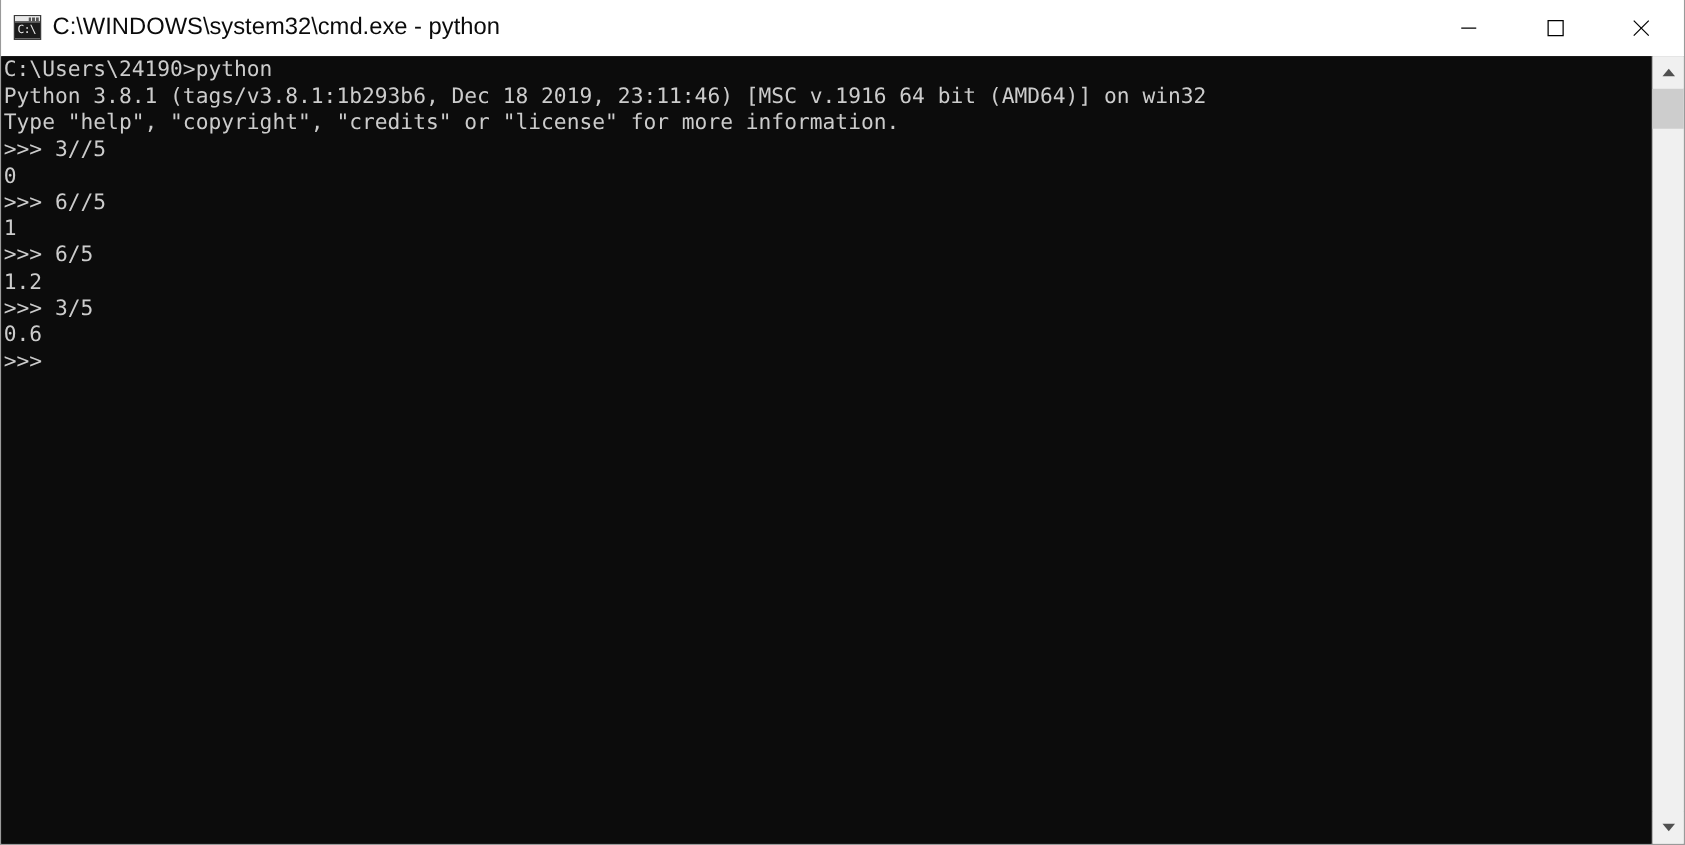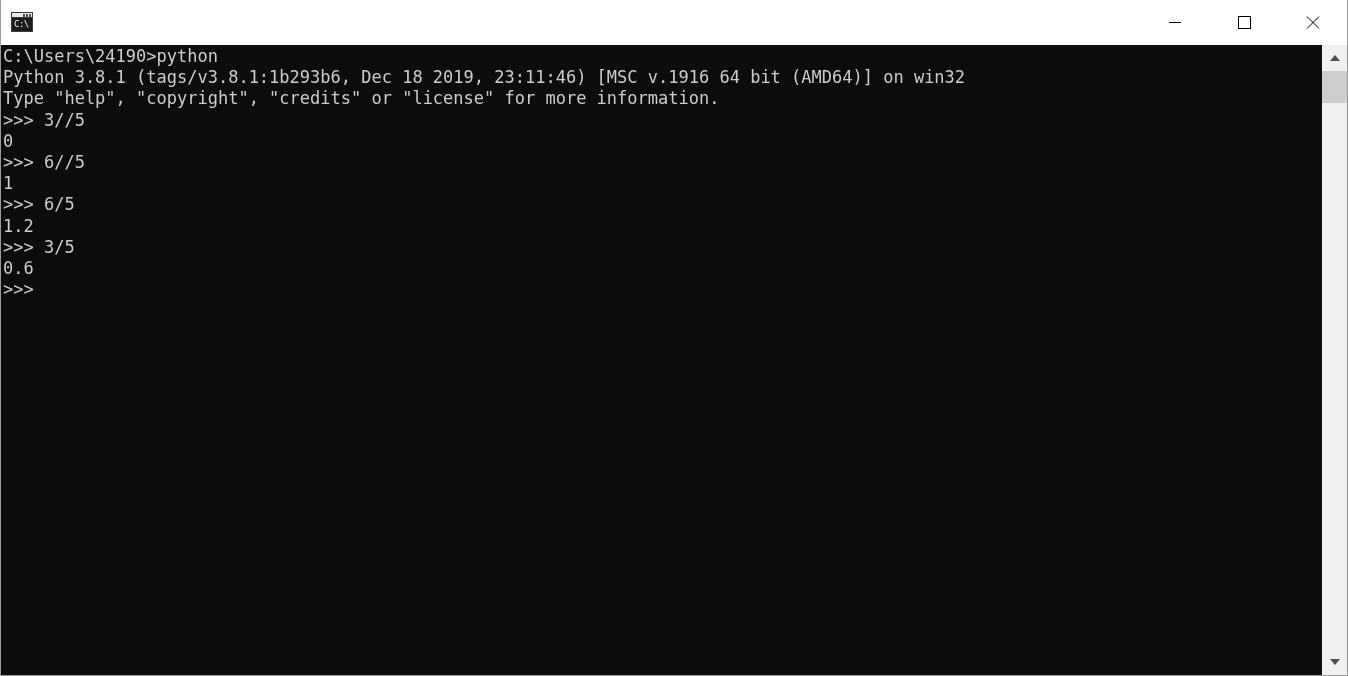--- a/index.html
+++ b/index.html
@@ -207,20 +207,21 @@
 <div class="window">
 
   <div class="titlebar">
     <div class="title-left">
       <span class="app-icon">
         <span class="icon-titlestrip"></span>
         <span class="icon-dots"></span>
         <span class="icon-body"></span>
         <span class="icon-prompt">C:\</span>
       </span>
+      <span class="title-text">C:\WINDOWS\system32\cmd.exe - python</span>
     </div>
 
     <div class="title-buttons">
       <button class="tbtn minimize" title="Minimize">
         <svg width="46" height="44" viewBox="0 0 46 44" aria-hidden="true">
           <line class="glyph-stroke" x1="17" y1="22.5" x2="29" y2="22.5"></line>
         </svg>
       </button>
       <button class="tbtn maximize" title="Maximize">
         <svg width="46" height="44" viewBox="0 0 46 44" aria-hidden="true">

